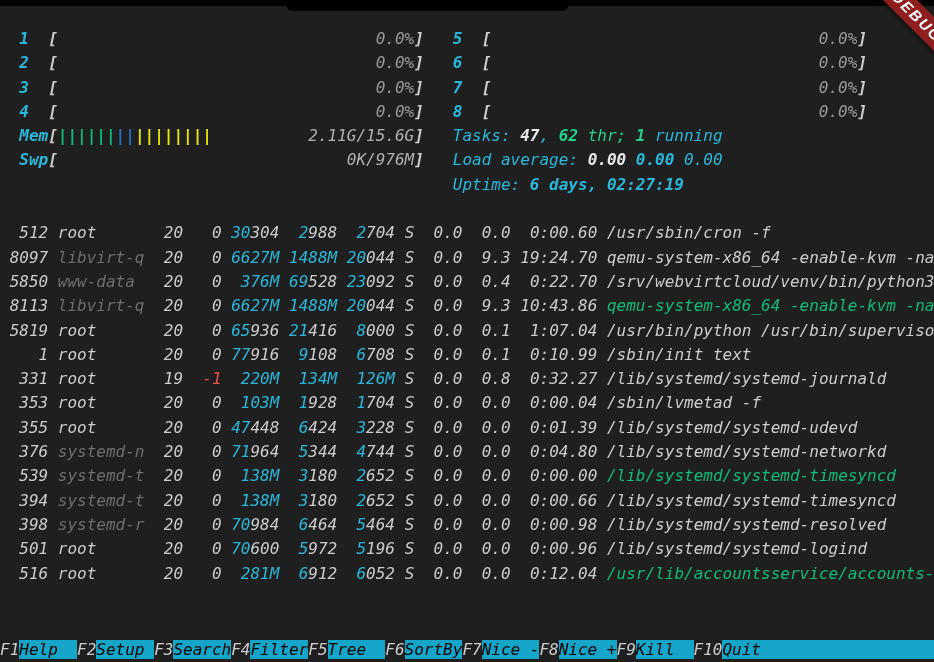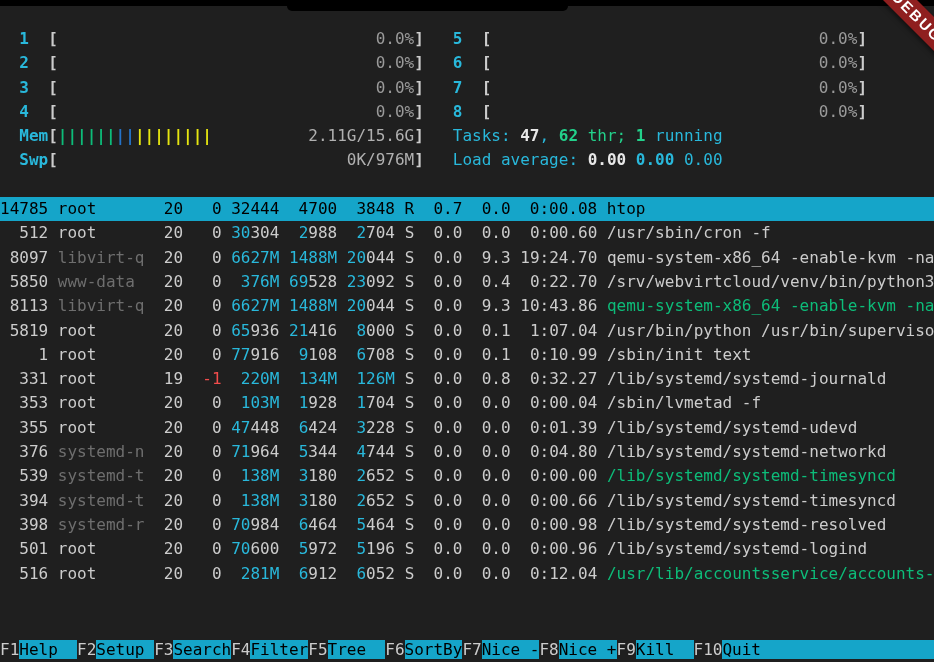--- a/index.html
+++ b/index.html
@@ -11,32 +11,32 @@
   .line{white-space:pre;height:24.3px;line-height:24.3px;}
   .fbar{position:absolute;left:0;bottom:0;width:100%;height:24.5px;line-height:24.5px;white-space:pre;}
   .bold{font-weight:bold;}
   .ribbon{position:absolute;left:832px;top:5px;width:170px;height:24px;transform:rotate(45deg);
           text-align:center;line-height:24px;font-family:"Liberation Sans",sans-serif;
           font-weight:bold;font-size:15px;letter-spacing:2px;box-shadow:0 2px 5px rgba(0,0,0,.55);}
 </style>
 </head>
 <body>
 
-<div class="screen" style="background: rgb(31, 31, 31); color: rgb(204, 204, 204);">
+<div class="screen" style="background: rgb(31, 31, 31); color: rgb(204, 204, 204); font-style: italic;">
   <div class="topbar" style="background: rgb(0, 0, 0);"></div>
   <div class="toptab" style="background: rgb(0, 0, 0);"></div>
   <div class="term" id="term">
       <div class="line"><span>  </span><span class="bold" style="color: rgb(41, 184, 219);">1  </span><span class="bold" style="color: rgb(204, 204, 204);">[</span><span>                                 </span><span style="color: rgb(154, 154, 154);">0.0%</span><span class="bold" style="color: rgb(204, 204, 204);">]</span><span>   </span><span class="bold" style="color: rgb(41, 184, 219);">5  </span><span class="bold" style="color: rgb(204, 204, 204);">[</span><span>                                  </span><span style="color: rgb(154, 154, 154);">0.0%</span><span class="bold" style="color: rgb(204, 204, 204);">]</span></div>
       <div class="line"><span>  </span><span class="bold" style="color: rgb(41, 184, 219);">2  </span><span class="bold" style="color: rgb(204, 204, 204);">[</span><span>                                 </span><span style="color: rgb(154, 154, 154);">0.0%</span><span class="bold" style="color: rgb(204, 204, 204);">]</span><span>   </span><span class="bold" style="color: rgb(41, 184, 219);">6  </span><span class="bold" style="color: rgb(204, 204, 204);">[</span><span>                                  </span><span style="color: rgb(154, 154, 154);">0.0%</span><span class="bold" style="color: rgb(204, 204, 204);">]</span></div>
       <div class="line"><span>  </span><span class="bold" style="color: rgb(41, 184, 219);">3  </span><span class="bold" style="color: rgb(204, 204, 204);">[</span><span>                                 </span><span style="color: rgb(154, 154, 154);">0.0%</span><span class="bold" style="color: rgb(204, 204, 204);">]</span><span>   </span><span class="bold" style="color: rgb(41, 184, 219);">7  </span><span class="bold" style="color: rgb(204, 204, 204);">[</span><span>                                  </span><span style="color: rgb(154, 154, 154);">0.0%</span><span class="bold" style="color: rgb(204, 204, 204);">]</span></div>
       <div class="line"><span>  </span><span class="bold" style="color: rgb(41, 184, 219);">4  </span><span class="bold" style="color: rgb(204, 204, 204);">[</span><span>                                 </span><span style="color: rgb(154, 154, 154);">0.0%</span><span class="bold" style="color: rgb(204, 204, 204);">]</span><span>   </span><span class="bold" style="color: rgb(41, 184, 219);">8  </span><span class="bold" style="color: rgb(204, 204, 204);">[</span><span>                                  </span><span style="color: rgb(154, 154, 154);">0.0%</span><span class="bold" style="color: rgb(204, 204, 204);">]</span></div>
       <div class="line"><span>  </span><span class="bold" style="color: rgb(41, 184, 219);">Mem</span><span class="bold" style="color: rgb(204, 204, 204);">[</span><span class="bold" style="color: rgb(13, 188, 121);">||||||</span><span class="bold" style="color: rgb(36, 114, 200);">||</span><span class="bold" style="color: rgb(229, 229, 16);">||||||||</span><span>          </span><span style="color: rgb(176, 176, 176);">2.11G/15.6G</span><span class="bold" style="color: rgb(204, 204, 204);">]</span><span>   </span><span style="color: rgb(41, 184, 219);">Tasks: </span><span class="bold" style="color: rgb(232, 232, 232);">47</span><span style="color: rgb(41, 184, 219);">, </span><span class="bold" style="color: rgb(35, 209, 139);">62</span><span style="color: rgb(35, 209, 139);"> thr; </span><span class="bold" style="color: rgb(35, 209, 139);">1</span><span style="color: rgb(41, 184, 219);"> running</span></div>
       <div class="line"><span>  </span><span class="bold" style="color: rgb(41, 184, 219);">Swp</span><span class="bold" style="color: rgb(204, 204, 204);">[</span><span>                              </span><span style="color: rgb(176, 176, 176);">0K/976M</span><span class="bold" style="color: rgb(204, 204, 204);">]</span><span>   </span><span style="color: rgb(41, 184, 219);">Load average: </span><span class="bold" style="color: rgb(232, 232, 232);">0.00 </span><span class="bold" style="color: rgb(41, 184, 219);">0.00 </span><span style="color: rgb(41, 184, 219);">0.00</span></div>
+      <div class="line"><span>                                               </span><span style="color: rgb(41, 184, 219);">Uptime: </span><span class="bold" style="color: rgb(41, 184, 219);">6 days, 02:27:19</span></div>
       <div class="line"><span> </span></div>
-      <div class="line" style="background: rgb(21, 165, 201);"><span style="color: rgb(0, 0, 0);">14785 root       20   0 32444  4700  3848 R  0.7  0.0  0:00.08 htop                              </span></div>
       <div class="line"><span style="color: rgb(204, 204, 204);">  512 </span><span style="color: rgb(204, 204, 204);">root      </span><span style="color: rgb(204, 204, 204);"> 20 </span><span style="color: rgb(204, 204, 204);">  0</span><span> </span><span style="color: rgb(41, 184, 219);">30</span><span style="color: rgb(204, 204, 204);">304</span><span> </span><span style="color: rgb(41, 184, 219);"> 2</span><span style="color: rgb(204, 204, 204);">988</span><span> </span><span style="color: rgb(41, 184, 219);"> 2</span><span style="color: rgb(204, 204, 204);">704</span><span> </span><span style="color: rgb(204, 204, 204);">S </span><span style="color: rgb(204, 204, 204);"> 0.0 </span><span style="color: rgb(204, 204, 204);"> 0.0 </span><span style="color: rgb(204, 204, 204);"> 0:00.60 </span><span style="color: rgb(204, 204, 204);">/usr/sbin/cron -f                 </span></div>
       <div class="line"><span style="color: rgb(204, 204, 204);"> 8097 </span><span style="color: rgb(110, 110, 110);">libvirt-q </span><span style="color: rgb(204, 204, 204);"> 20 </span><span style="color: rgb(204, 204, 204);">  0</span><span> </span><span style="color: rgb(41, 184, 219);">6627M</span><span> </span><span style="color: rgb(41, 184, 219);">1488M</span><span> </span><span style="color: rgb(41, 184, 219);">20</span><span style="color: rgb(204, 204, 204);">044</span><span> </span><span style="color: rgb(204, 204, 204);">S </span><span style="color: rgb(204, 204, 204);"> 0.0 </span><span style="color: rgb(204, 204, 204);"> 9.3 </span><span style="color: rgb(204, 204, 204);">19:24.70 </span><span style="color: rgb(204, 204, 204);">qemu-system-x86_64 -enable-kvm -na</span></div>
       <div class="line"><span style="color: rgb(204, 204, 204);"> 5850 </span><span style="color: rgb(110, 110, 110);">www-data  </span><span style="color: rgb(204, 204, 204);"> 20 </span><span style="color: rgb(204, 204, 204);">  0</span><span> </span><span style="color: rgb(41, 184, 219);"> 376M</span><span> </span><span style="color: rgb(41, 184, 219);">69</span><span style="color: rgb(204, 204, 204);">528</span><span> </span><span style="color: rgb(41, 184, 219);">23</span><span style="color: rgb(204, 204, 204);">092</span><span> </span><span style="color: rgb(204, 204, 204);">S </span><span style="color: rgb(204, 204, 204);"> 0.0 </span><span style="color: rgb(204, 204, 204);"> 0.4 </span><span style="color: rgb(204, 204, 204);"> 0:22.70 </span><span style="color: rgb(204, 204, 204);">/srv/webvirtcloud/venv/bin/python3</span></div>
       <div class="line"><span style="color: rgb(204, 204, 204);"> 8113 </span><span style="color: rgb(110, 110, 110);">libvirt-q </span><span style="color: rgb(204, 204, 204);"> 20 </span><span style="color: rgb(204, 204, 204);">  0</span><span> </span><span style="color: rgb(41, 184, 219);">6627M</span><span> </span><span style="color: rgb(41, 184, 219);">1488M</span><span> </span><span style="color: rgb(41, 184, 219);">20</span><span style="color: rgb(204, 204, 204);">044</span><span> </span><span style="color: rgb(204, 204, 204);">S </span><span style="color: rgb(204, 204, 204);"> 0.0 </span><span style="color: rgb(204, 204, 204);"> 9.3 </span><span style="color: rgb(204, 204, 204);">10:43.86 </span><span style="color: rgb(13, 188, 121);">qemu-system-x86_64 -enable-kvm -na</span></div>
       <div class="line"><span style="color: rgb(204, 204, 204);"> 5819 </span><span style="color: rgb(204, 204, 204);">root      </span><span style="color: rgb(204, 204, 204);"> 20 </span><span style="color: rgb(204, 204, 204);">  0</span><span> </span><span style="color: rgb(41, 184, 219);">65</span><span style="color: rgb(204, 204, 204);">936</span><span> </span><span style="color: rgb(41, 184, 219);">21</span><span style="color: rgb(204, 204, 204);">416</span><span> </span><span style="color: rgb(41, 184, 219);"> 8</span><span style="color: rgb(204, 204, 204);">000</span><span> </span><span style="color: rgb(204, 204, 204);">S </span><span style="color: rgb(204, 204, 204);"> 0.0 </span><span style="color: rgb(204, 204, 204);"> 0.1 </span><span style="color: rgb(204, 204, 204);"> 1:07.04 </span><span style="color: rgb(204, 204, 204);">/usr/bin/python /usr/bin/superviso</span></div>
       <div class="line"><span style="color: rgb(204, 204, 204);">    1 </span><span style="color: rgb(204, 204, 204);">root      </span><span style="color: rgb(204, 204, 204);"> 20 </span><span style="color: rgb(204, 204, 204);">  0</span><span> </span><span style="color: rgb(41, 184, 219);">77</span><span style="color: rgb(204, 204, 204);">916</span><span> </span><span style="color: rgb(41, 184, 219);"> 9</span><span style="color: rgb(204, 204, 204);">108</span><span> </span><span style="color: rgb(41, 184, 219);"> 6</span><span style="color: rgb(204, 204, 204);">708</span><span> </span><span style="color: rgb(204, 204, 204);">S </span><span style="color: rgb(204, 204, 204);"> 0.0 </span><span style="color: rgb(204, 204, 204);"> 0.1 </span><span style="color: rgb(204, 204, 204);"> 0:10.99 </span><span style="color: rgb(204, 204, 204);">/sbin/init text                   </span></div>
       <div class="line"><span style="color: rgb(204, 204, 204);">  331 </span><span style="color: rgb(204, 204, 204);">root      </span><span style="color: rgb(204, 204, 204);"> 19 </span><span style="color: rgb(241, 76, 76);"> -1</span><span> </span><span style="color: rgb(41, 184, 219);"> 220M</span><span> </span><span style="color: rgb(41, 184, 219);"> 134M</span><span> </span><span style="color: rgb(41, 184, 219);"> 126M</span><span> </span><span style="color: rgb(204, 204, 204);">S </span><span style="color: rgb(204, 204, 204);"> 0.0 </span><span style="color: rgb(204, 204, 204);"> 0.8 </span><span style="color: rgb(204, 204, 204);"> 0:32.27 </span><span style="color: rgb(204, 204, 204);">/lib/systemd/systemd-journald     </span></div>
       <div class="line"><span style="color: rgb(204, 204, 204);">  353 </span><span style="color: rgb(204, 204, 204);">root      </span><span style="color: rgb(204, 204, 204);"> 20 </span><span style="color: rgb(204, 204, 204);">  0</span><span> </span><span style="color: rgb(41, 184, 219);"> 103M</span><span> </span><span style="color: rgb(41, 184, 219);"> 1</span><span style="color: rgb(204, 204, 204);">928</span><span> </span><span style="color: rgb(41, 184, 219);"> 1</span><span style="color: rgb(204, 204, 204);">704</span><span> </span><span style="color: rgb(204, 204, 204);">S </span><span style="color: rgb(204, 204, 204);"> 0.0 </span><span style="color: rgb(204, 204, 204);"> 0.0 </span><span style="color: rgb(204, 204, 204);"> 0:00.04 </span><span style="color: rgb(204, 204, 204);">/sbin/lvmetad -f                  </span></div>
       <div class="line"><span style="color: rgb(204, 204, 204);">  355 </span><span style="color: rgb(204, 204, 204);">root      </span><span style="color: rgb(204, 204, 204);"> 20 </span><span style="color: rgb(204, 204, 204);">  0</span><span> </span><span style="color: rgb(41, 184, 219);">47</span><span style="color: rgb(204, 204, 204);">448</span><span> </span><span style="color: rgb(41, 184, 219);"> 6</span><span style="color: rgb(204, 204, 204);">424</span><span> </span><span style="color: rgb(41, 184, 219);"> 3</span><span style="color: rgb(204, 204, 204);">228</span><span> </span><span style="color: rgb(204, 204, 204);">S </span><span style="color: rgb(204, 204, 204);"> 0.0 </span><span style="color: rgb(204, 204, 204);"> 0.0 </span><span style="color: rgb(204, 204, 204);"> 0:01.39 </span><span style="color: rgb(204, 204, 204);">/lib/systemd/systemd-udevd        </span></div>
       <div class="line"><span style="color: rgb(204, 204, 204);">  376 </span><span style="color: rgb(110, 110, 110);">systemd-n </span><span style="color: rgb(204, 204, 204);"> 20 </span><span style="color: rgb(204, 204, 204);">  0</span><span> </span><span style="color: rgb(41, 184, 219);">71</span><span style="color: rgb(204, 204, 204);">964</span><span> </span><span style="color: rgb(41, 184, 219);"> 5</span><span style="color: rgb(204, 204, 204);">344</span><span> </span><span style="color: rgb(41, 184, 219);"> 4</span><span style="color: rgb(204, 204, 204);">744</span><span> </span><span style="color: rgb(204, 204, 204);">S </span><span style="color: rgb(204, 204, 204);"> 0.0 </span><span style="color: rgb(204, 204, 204);"> 0.0 </span><span style="color: rgb(204, 204, 204);"> 0:04.80 </span><span style="color: rgb(204, 204, 204);">/lib/systemd/systemd-networkd     </span></div>

